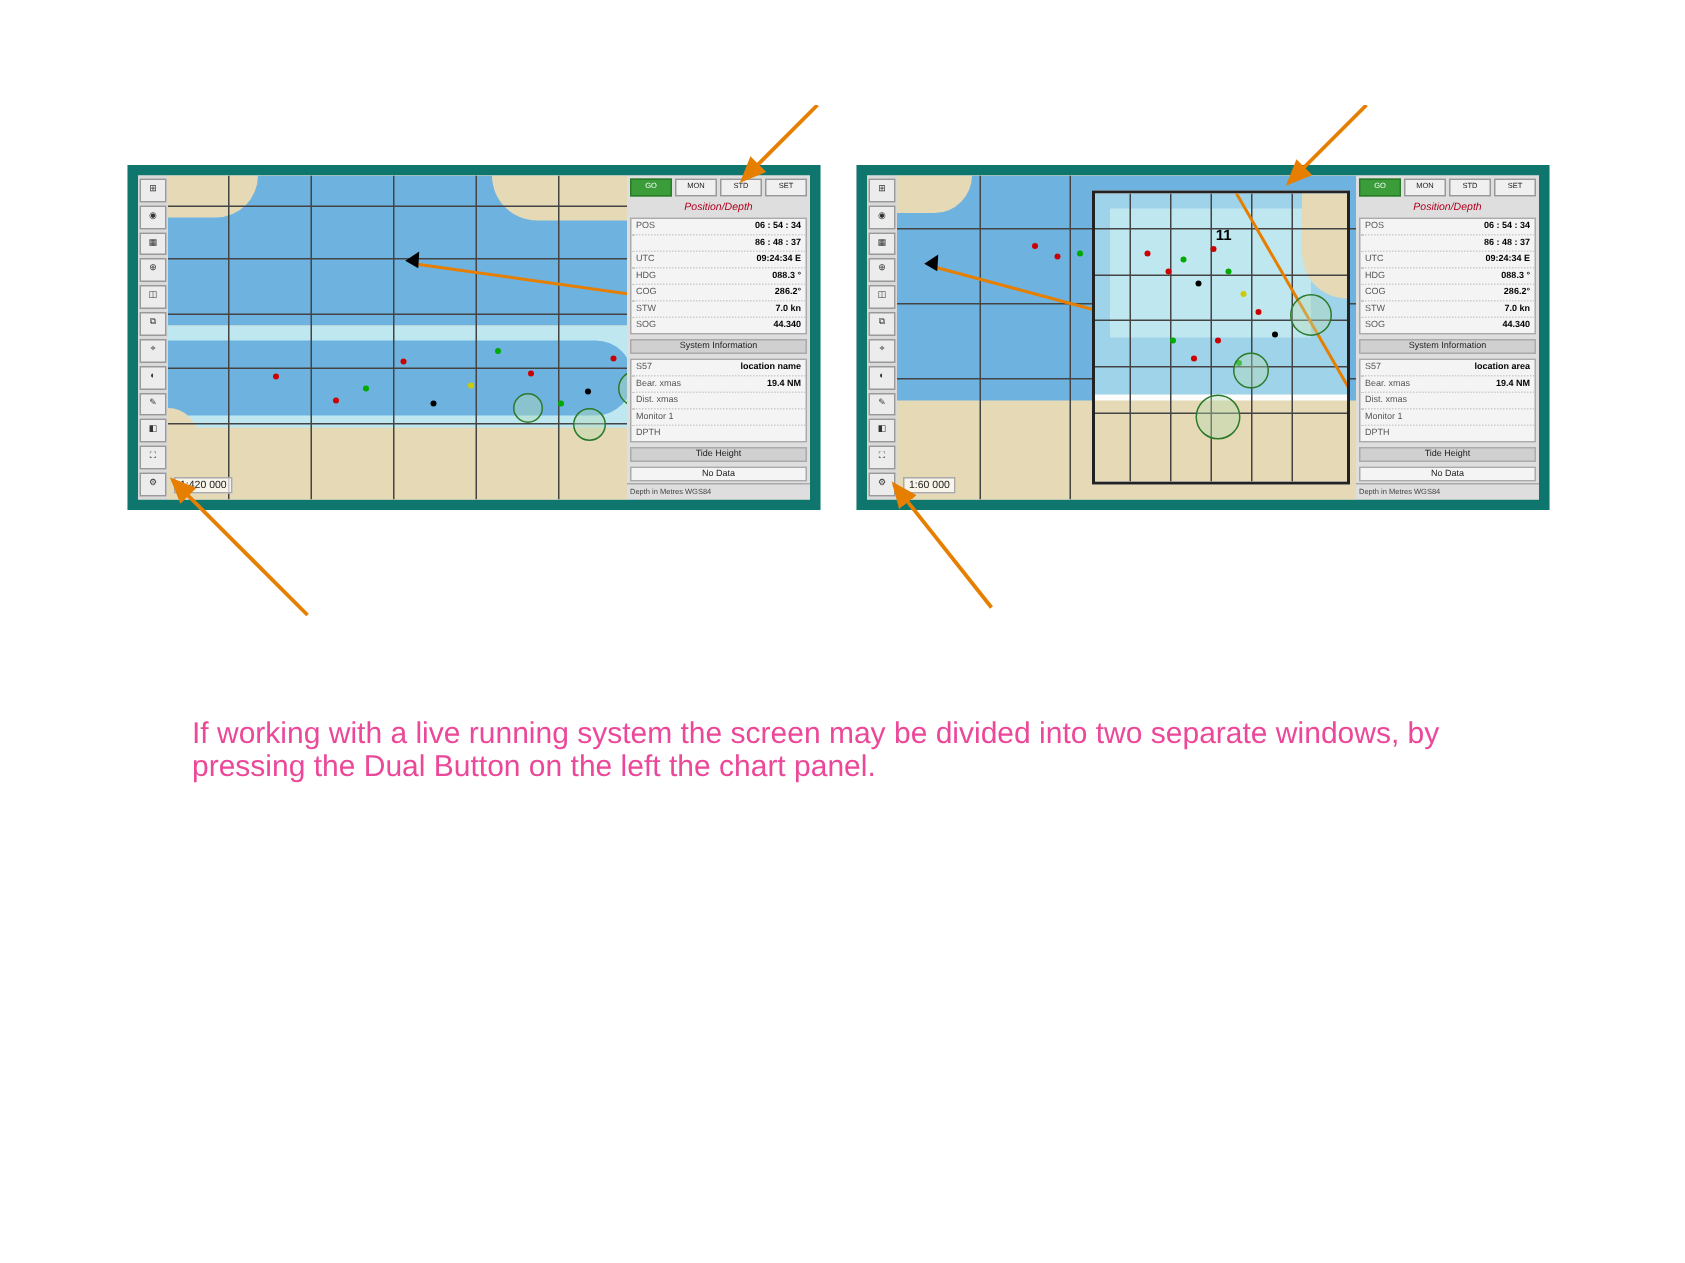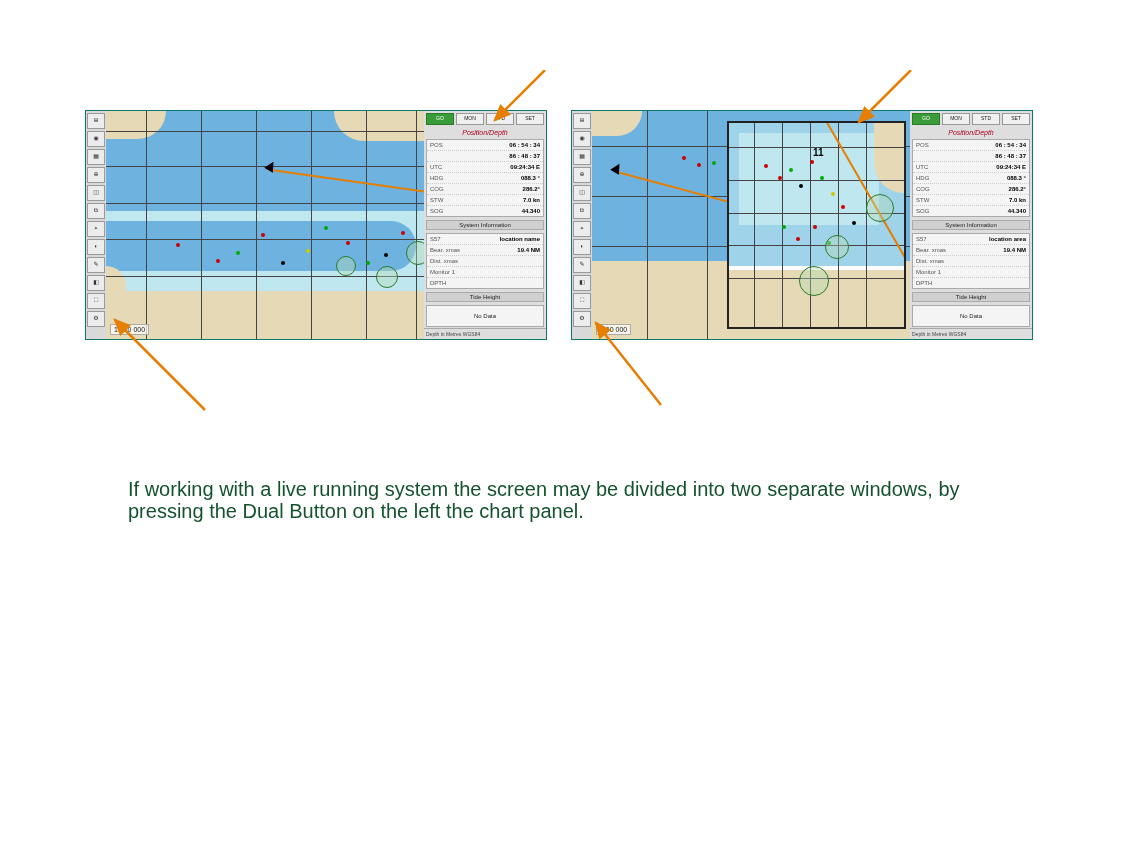--- a/index.html
+++ b/index.html
@@ -19,21 +19,21 @@
     gap: 24px;
   }
   .fig {
     position: relative;
     width: 462px;
     height: 230px;
   }
   .chart-app {
     position: absolute;
     inset: 0;
-    border: 1px solid #0f766e;
+    border: 7px solid #0f766e;
     display: flex;
     background: #e8e8e8;
   }
   .left-toolbar {
     width: 18px;
     background: #d9d9d9;
     display: flex;
     flex-direction: column;
     gap: 2px;
     padding: 2px 1px;
@@ -180,21 +180,21 @@
     position: absolute;
     pointer-events: none;
   }
   .caption {
     position: absolute;
     top: 478px;
     left: 128px;
     width: 870px;
     font-size: 20px;
     line-height: 1.1;
-    color: #14532d;
+    color: #ec4899;
   }
   
   .split-right {
     position: absolute;
     top: 10px;
     bottom: 10px;
     right: 4px;
     width: 55%;
     border: 2px solid #222;
     background: #fdfdfd;

